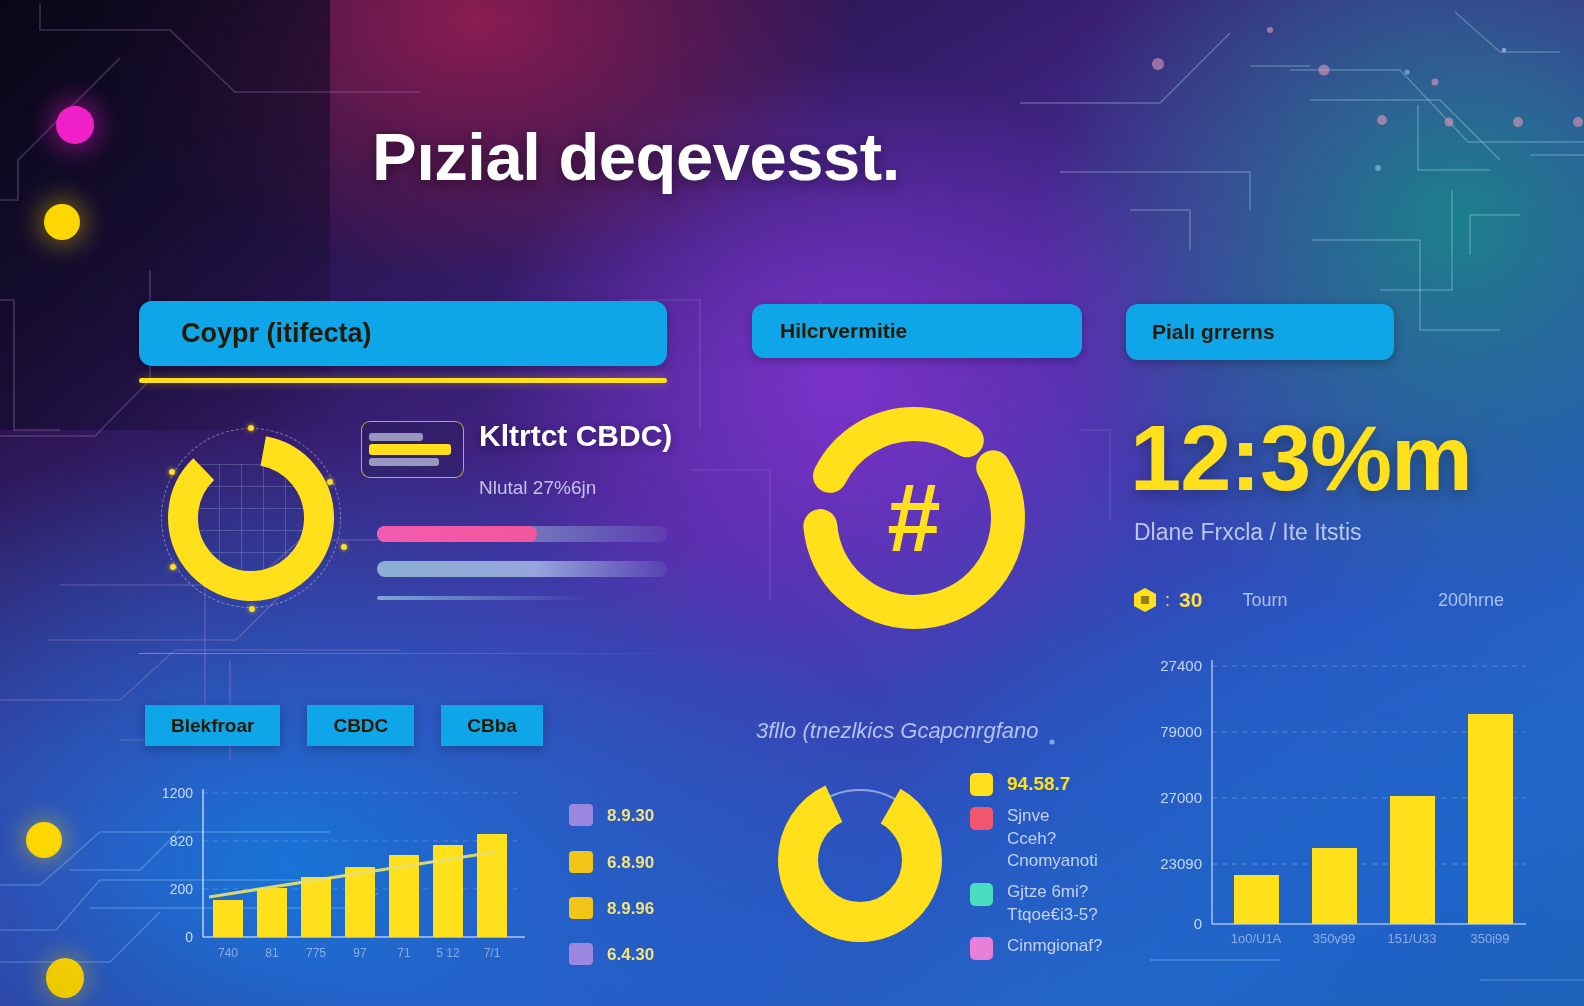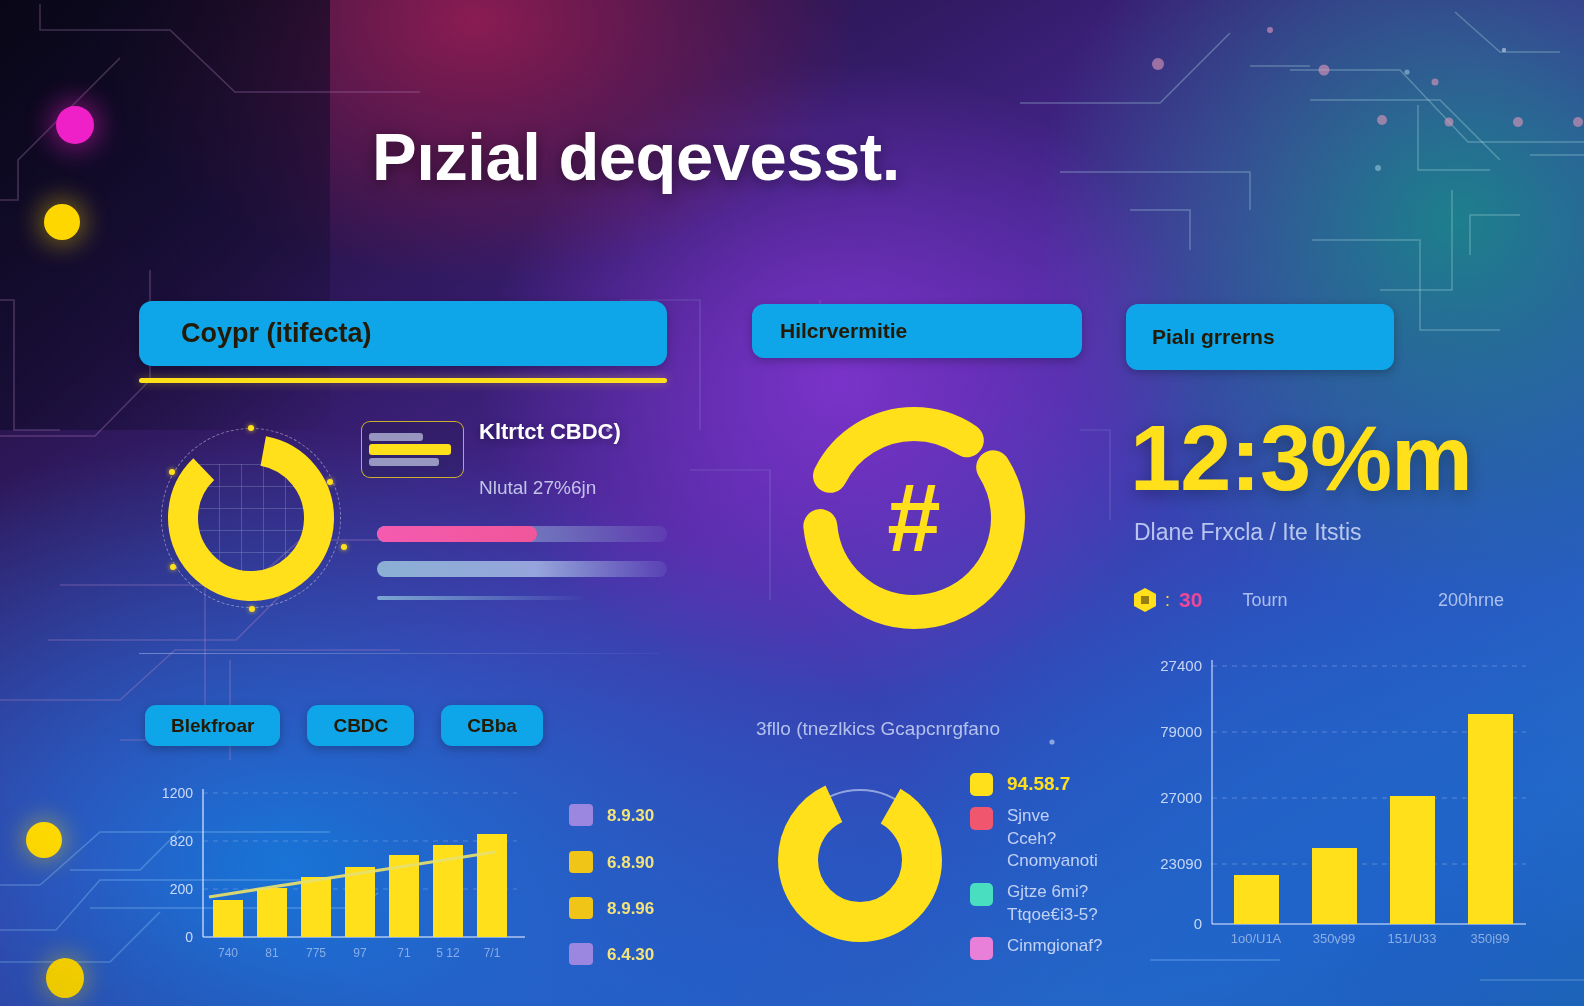--- a/index.html
+++ b/index.html
@@ -71,59 +71,59 @@
     position:absolute; left:222px; top:120px; width:103px; height:57px;
     border:1.5px solid rgba(255,224,27,.75); border-radius:9px;
     padding:5px 7px; display:flex; flex-direction:column; gap:3px; justify-content:center;
     background:rgba(30,24,70,.28);
   }
   .blurline { height:8px; border-radius:3px; background:rgba(215,225,245,.62);
     filter:blur(.7px); }
   .blurline.yellow { background:#FFE01B; height:11px; }
 
   .cardhead { position:absolute; left:340px; top:118px; color:#fff;
-    font-size:22px; font-weight:bold; white-space:nowrap; text-shadow:0 2px 8px rgba(0,0,0,.35); }
+    font-size:30px; font-weight:bold; white-space:nowrap; text-shadow:0 2px 8px rgba(0,0,0,.35); }
   .cardsub { position:absolute; left:340px; top:158px; color:rgba(215,222,248,.85);
     font-size:19px; filter:blur(.5px); white-space:nowrap;margin-top:18px; }
 
   .bars { position:absolute; left:238px; top:225px; width:290px; }
   .bartrack { height:16px; border-radius:9px; margin-bottom:19px; position:relative; overflow:hidden;
     background:linear-gradient(90deg, rgba(168,184,222,.85) 0%, rgba(150,168,215,.5) 62%, rgba(140,160,210,.12) 100%); }
   .barfill { position:absolute; left:0; top:0; bottom:0; border-radius:9px; }
   .bartrack.thin { height:4px; background:linear-gradient(90deg, rgba(150,200,225,.75), rgba(140,180,220,0)); }
 
   .divider { position:absolute; left:0; top:352px; width:520px; height:1px;
     background:linear-gradient(90deg, rgba(200,215,245,.42), rgba(200,215,245,.05)); }
 
   .tabrow { position:absolute; left:6px; top:404px; display:flex; gap:27px; }
-  .tab { height:41px; padding:0 26px; font-size:19px; border-radius:11px; }
+  .tab { height:41px; padding:0 26px; font-size:19px; border-radius:0; }
 
   .chartA { position:absolute; left:6px; top:478px; width:524px; height:190px; }
 
   
   #panelB { position:absolute; left:752px; top:304px; width:330px; }
   #panelB .hdr { height:54px; font-size:21px; padding-left:28px; border-radius:12px; }
 
   .hashring { position:absolute; left:38px; top:90px; width:248px; height:248px; }
   .hashglyph { position:absolute; left:50%; top:50%; transform:translate(-50%,-50%);
     font-size:96px; font-weight:bold; color:#FFE01B; line-height:1; }
 
   .donutlabel { position:absolute; left:4px; top:414px; color:rgba(212,222,250,.8);
-    font-size:19px; filter:blur(.6px); white-space:nowrap; }
+    font-size:22px; filter:blur(.6px); white-space:nowrap;font-style:italic; }
 
   .donutB { position:absolute; left:14px; top:462px; width:188px; height:188px; }
   .legendB { position:absolute; left:218px; top:467px; }
   .lrow { display:flex; align-items:flex-start; gap:14px; margin-bottom:9px; }
   .sw { width:23px; height:23px; border-radius:5px; flex:none; margin-top:2px; }
   .ltxt { font-size:17px; line-height:1.32; color:rgba(214,224,250,.88); filter:blur(.45px); white-space:nowrap; }
   .ltxt.val { color:#FFE01B; font-weight:bold; font-size:19px; filter:blur(.3px); }
 
   
   #panelC { position:absolute; left:1126px; top:304px; width:268px; }
-  #panelC .hdr { height:66px; font-size:21px; padding-left:26px; border-radius:12px; }
+  #panelC .hdr { height:56px; font-size:21px; padding-left:26px; border-radius:12px; }
 
   .bigstat { position:absolute; left:4px; top:108px; color:#FFE01B;
     font-size:92px; font-weight:bold; line-height:1; letter-spacing:-1px;
     text-shadow:0 4px 16px rgba(0,0,0,.3); white-space:nowrap; }
   .statsub { position:absolute; left:8px; top:215px; font-size:23px;
     color:rgba(214,224,250,.82); filter:blur(.5px); white-space:nowrap; }
   .statmeta { position:absolute; left:8px; top:284px; width:370px;
     display:flex; align-items:center; font-size:18px; color:rgba(206,218,248,.8); filter:blur(.4px); }
   .hexicon { width:22px; height:24px; background:#FFE01B; flex:none;
     clip-path:polygon(50% 0%,100% 25%,100% 75%,50% 100%,0% 75%,0% 25%); position:relative; }
@@ -372,21 +372,21 @@
     <div class="pill hdr">
       <span>Pialı grrerns</span>
     </div>
 
     <div class="bigstat">12:3%m</div>
     <div class="statsub">Dlane Frxcla / Ite Itstis</div>
 
     <div class="statmeta">
       <span class="hexicon"></span>
       <span style="margin:0 9px; color:#FFE01B;">:</span>
-      <span style="color:#ec4899; font-weight:bold; font-size:21px;">30</span>
+      <span style="color:#fde047; font-weight:bold; font-size:21px;">30</span>
       <span style="margin-left:40px;">Tourn</span>
       <span style="margin-left:auto;">200hrne</span>
     </div>
 
     <svg class="chartC" viewBox="0 0 430 300">
       <g stroke="rgba(210,225,252,.3)" stroke-width="1" stroke-dasharray="5 5">
         <line x1="86" y1="22" x2="400" y2="22"></line>
         <line x1="86" y1="88" x2="400" y2="88"></line>
         <line x1="86" y1="154" x2="400" y2="154"></line>
         <line x1="86" y1="220" x2="400" y2="220"></line>

